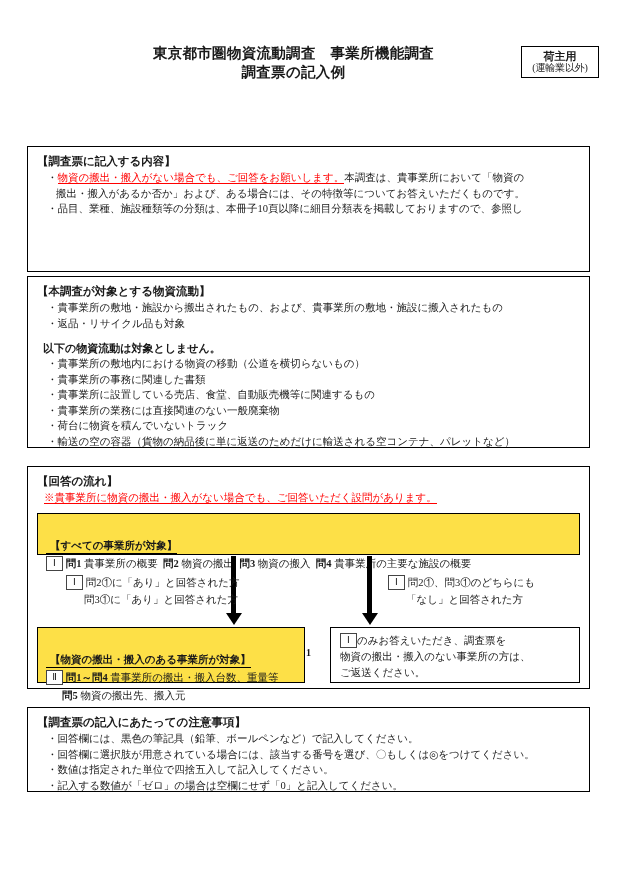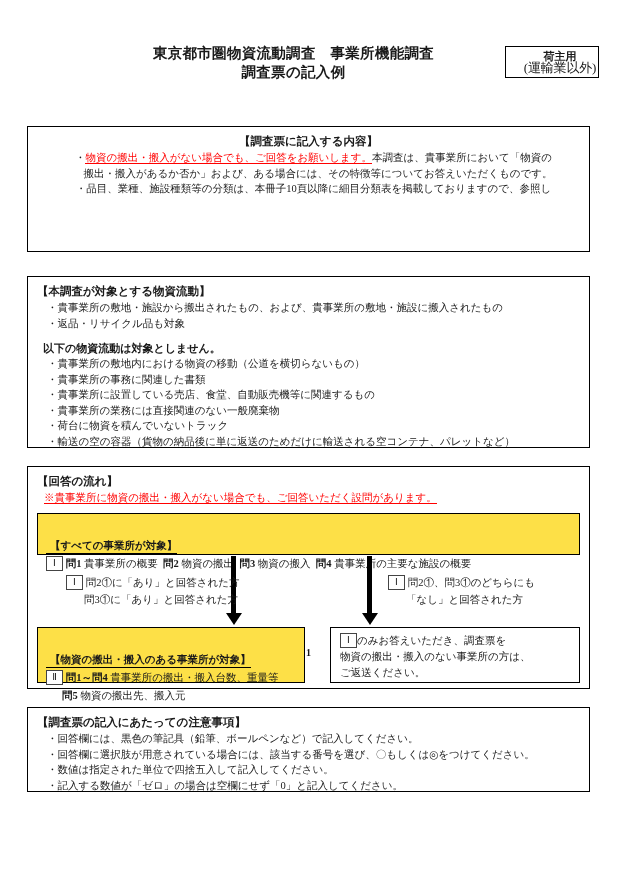--- a/index.html
+++ b/index.html
@@ -41,30 +41,30 @@
   .title-line1 { white-space: pre; }
   .title-line2 { white-space: pre; }
 
   .badge {
     position: absolute;
     right: 18px;
     top: 46px;
     width: 76px;
     border: 1px solid #000;
     text-align: center;
-    padding: 3px 0 4px 16px;
+    padding: 3px 0 4px 0;
     background: #fff;
   }
   .badge-main {
     font-size: 11px;
     font-weight: bold;
     line-height: 13px;
   }
   .badge-sub {
-    font-size: 13px;
+    font-size: 10px;
     line-height: 10px;
     letter-spacing: -0.2px;
   }
 
   
   .section {
     position: absolute;
     left: 27px;
     width: 563px;
     border: 1px solid #000;
@@ -93,21 +93,21 @@
   .u-red { border-bottom: 1.4px solid #ff0000; color: #ff0000; }
   .sub-head {
     font-weight: bold;
     font-size: 11px;
     line-height: 16px;
     padding-left: 6px;
     margin-top: 9px;
   }
 
   
-  #sec-contents { top: 126px; height: 126px; text-align: center; }
+  #sec-contents { top: 146px; height: 126px; }
   #sec-scope    { top: 276px; height: 172px; }
   #sec-flow     { top: 466px; height: 223px; }
   #sec-notes    { top: 707px; height: 85px; }
 
   
   .flow-note {
     font-size: 10.5px;
     line-height: 15px;
     padding-left: 7px;
     margin-bottom: 6px;

